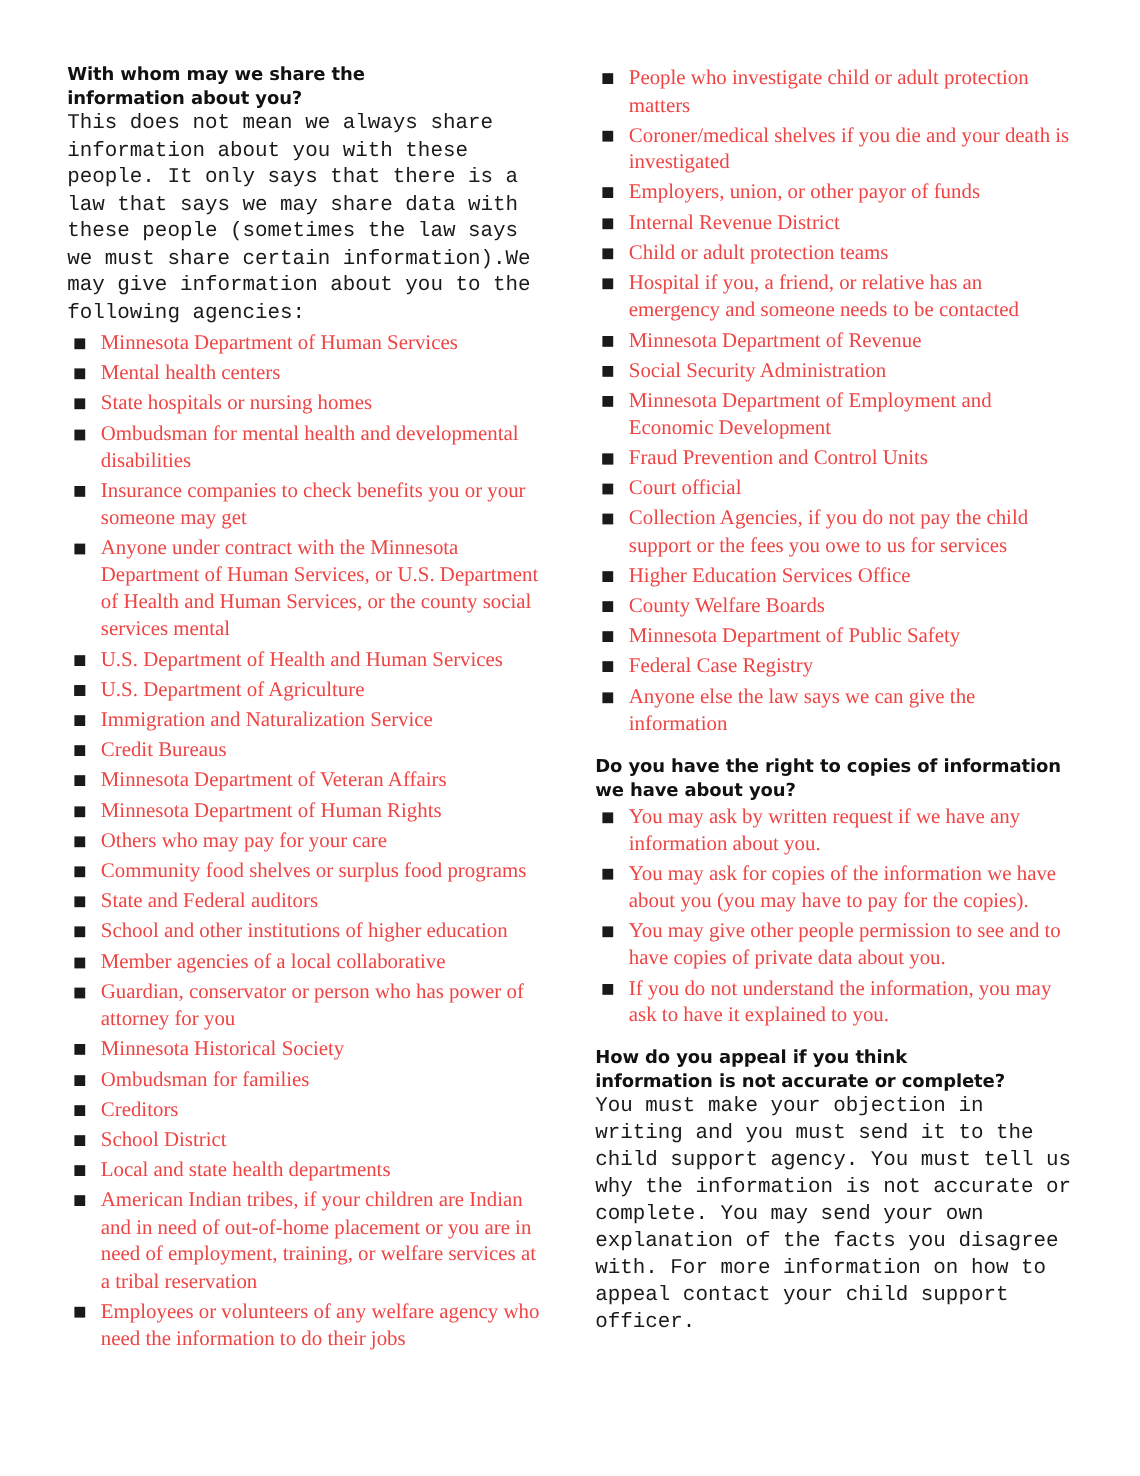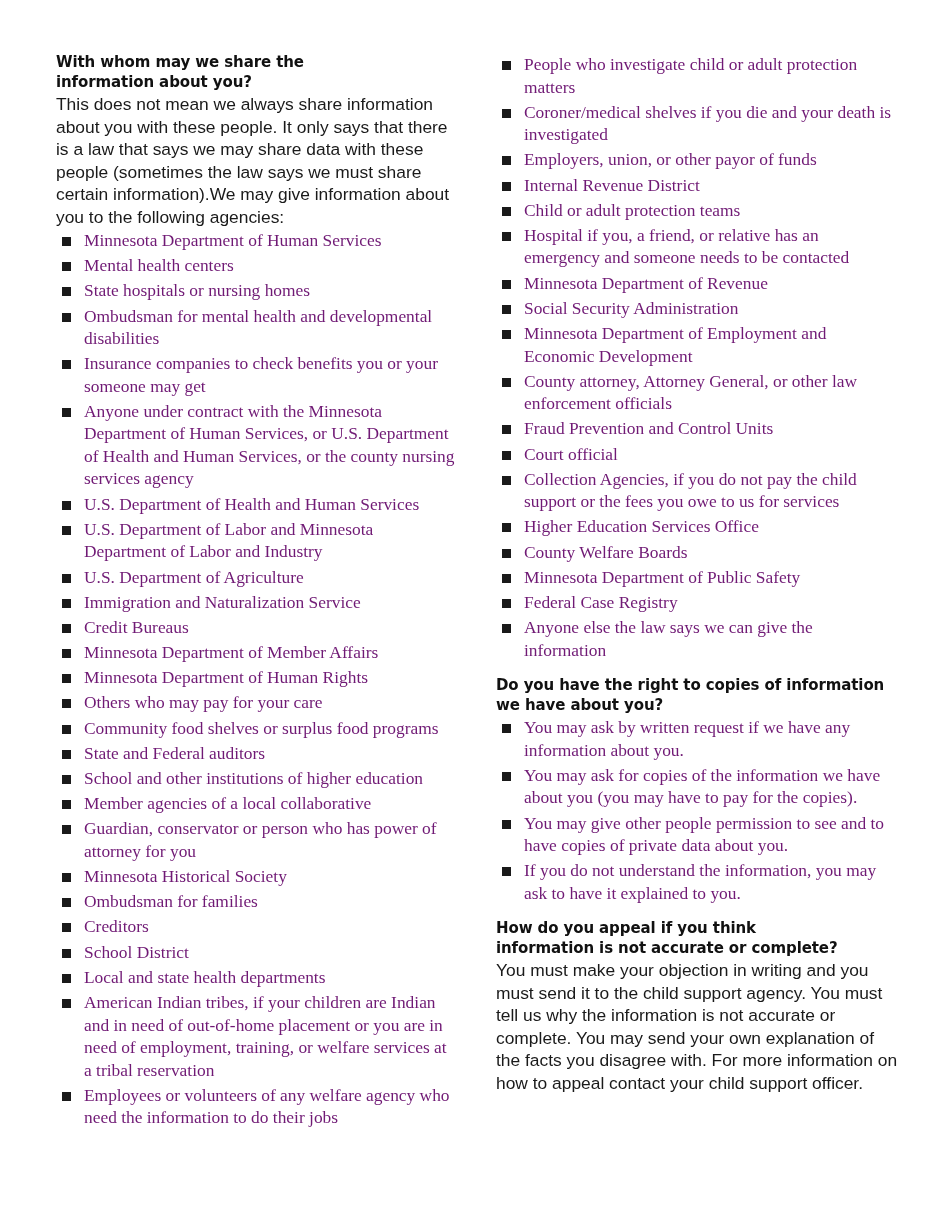--- a/index.html
+++ b/index.html
@@ -31,40 +31,40 @@
   .heading {
     font-family: "DejaVu Sans", sans-serif;
     font-weight: bold;
     font-size: 15px;
     line-height: 20px;
     letter-spacing: -0.1px;
     margin: 0;
     color: #111;
   }
   .para {
-    font-family: Liberation Sans, sans-serif;
+    font-family: Liberation Mono, monospace;
     font-size: 17.4px;
     line-height: 22.5px;
     margin: 1px 0 0 0;
     color: #1a1a1a;
   }
   ul.blist {
     list-style: none;
     margin: 0;
     padding: 0;
   }
   ul.blist li {
     position: relative;
     font-family: "Liberation Serif", serif;
     font-size: 17.4px;
     line-height: 22.5px;
     padding-left: 22px;
     margin-left: 0;
     margin-top: 2.7px;
-    color: #701a75;
+    color: #ef4444;
   }
   ul.blist li:first-child { margin-top: 1px; }
   .col-left ul.blist li { padding-left: 22px; margin-left: 6px; }
   .col-right ul.blist li { padding-left: 22px; margin-left: 6px; }
   .bullet {
     position: absolute;
     left: 0;
     top: 8px;
     width: 9px;
     height: 9px;
@@ -90,27 +90,27 @@
 
   <div class="col col-left">
     <h2 class="heading" style="width:350px;">With whom may we share the information about you?</h2>
     <p class="para">This does not mean we always share information about you with these people. It only says that there is a law that says we may share data with these people (sometimes the law says we must share certain information).We may give information about you to the following agencies:</p>
     <ul class="blist">
       <li><span class="bullet"></span><span>Minnesota Department of Human Services</span></li>
       <li><span class="bullet"></span><span>Mental health centers</span></li>
       <li><span class="bullet"></span><span>State hospitals or nursing homes</span></li>
       <li><span class="bullet"></span><span>Ombudsman for mental health and developmental disabilities</span></li>
       <li><span class="bullet"></span><span>Insurance companies to check benefits you or your someone may get</span></li>
-      <li><span class="bullet"></span><span>Anyone under contract with the Minnesota Department of Human Services, or U.S. Department of Health and Human Services, or the county nursing services agency</span></li>
+      <li><span class="bullet"></span><span>Anyone under contract with the Minnesota Department of Human Services, or U.S. Department of Health and Human Services, or the county social services mental</span></li>
       <li><span class="bullet"></span><span>U.S. Department of Health and Human Services</span></li>
-      <li><span class="bullet"></span><span>U.S. Department of Labor and Minnesota Department of Labor and Industry</span></li>
+      <li><span class="bullet"></span></li>
       <li><span class="bullet"></span><span>U.S. Department of Agriculture</span></li>
       <li><span class="bullet"></span><span>Immigration and Naturalization Service</span></li>
       <li><span class="bullet"></span><span>Credit Bureaus</span></li>
-      <li><span class="bullet"></span><span>Minnesota Department of Member Affairs</span></li>
+      <li><span class="bullet"></span><span>Minnesota Department of Veteran Affairs</span></li>
       <li><span class="bullet"></span><span>Minnesota Department of Human Rights</span></li>
       <li><span class="bullet"></span><span>Others who may pay for your care</span></li>
       <li><span class="bullet"></span><span>Community food shelves or surplus food programs</span></li>
       <li><span class="bullet"></span><span>State and Federal auditors</span></li>
       <li><span class="bullet"></span><span>School and other institutions of higher education</span></li>
       <li><span class="bullet"></span><span>Member agencies of a local collaborative</span></li>
       <li><span class="bullet"></span><span>Guardian, conservator or person who has power of attorney for you</span></li>
       <li><span class="bullet"></span><span>Minnesota Historical Society</span></li>
       <li><span class="bullet"></span><span>Ombudsman for families</span></li>
       <li><span class="bullet"></span><span>Creditors</span></li>
@@ -125,21 +125,21 @@
     <ul class="blist">
       <li><span class="bullet"></span><span>People who investigate child or adult protection matters</span></li>
       <li><span class="bullet"></span><span>Coroner/medical shelves if you die and your death is investigated</span></li>
       <li><span class="bullet"></span><span>Employers, union, or other payor of funds</span></li>
       <li><span class="bullet"></span><span>Internal Revenue District</span></li>
       <li><span class="bullet"></span><span>Child or adult protection teams</span></li>
       <li><span class="bullet"></span><span>Hospital if you, a friend, or relative has an emergency and someone needs to be contacted</span></li>
       <li><span class="bullet"></span><span>Minnesota Department of Revenue</span></li>
       <li><span class="bullet"></span><span>Social Security Administration</span></li>
       <li><span class="bullet"></span><span>Minnesota Department of Employment and Economic Development</span></li>
-      <li><span class="bullet"></span><span>County attorney, Attorney General, or other law enforcement officials</span></li>
+      <li><span class="bullet"></span></li>
       <li><span class="bullet"></span><span>Fraud Prevention and Control Units</span></li>
       <li><span class="bullet"></span><span>Court official</span></li>
       <li><span class="bullet"></span><span>Collection Agencies, if you do not pay the child support or the fees you owe to us for services</span></li>
       <li><span class="bullet"></span><span>Higher Education Services Office</span></li>
       <li><span class="bullet"></span><span>County Welfare Boards</span></li>
       <li><span class="bullet"></span><span>Minnesota Department of Public Safety</span></li>
       <li><span class="bullet"></span><span>Federal Case Registry</span></li>
       <li><span class="bullet"></span><span>Anyone else the law says we can give the information</span></li>
     </ul>
 

